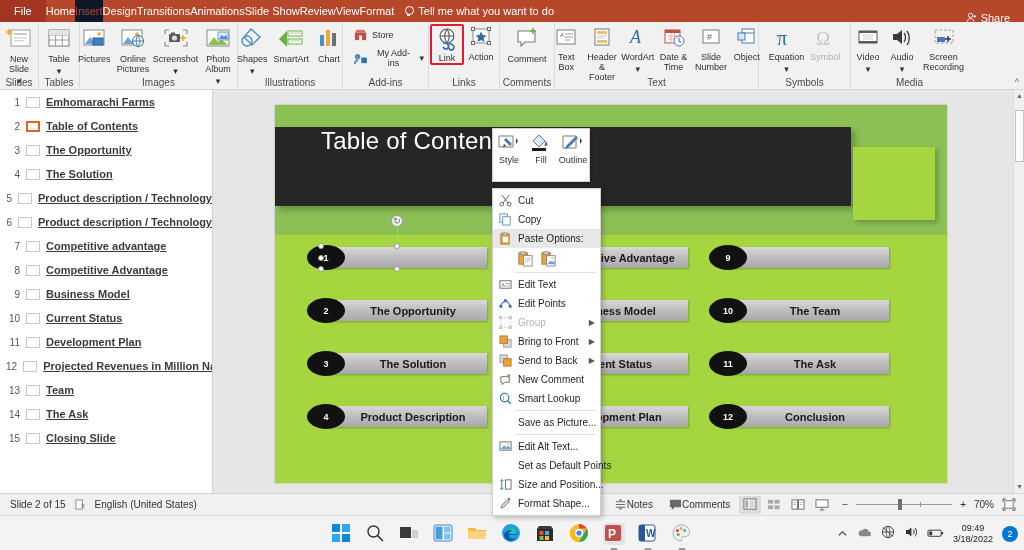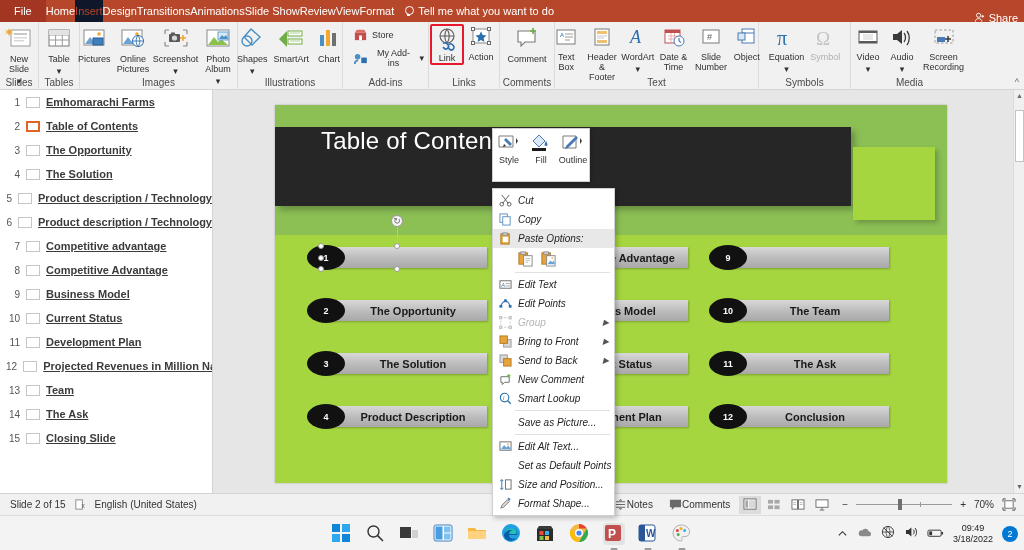--- a/index.html
+++ b/index.html
@@ -31,21 +31,21 @@
   }
   .bulb::before {
     content: ""; position: absolute; left: 1px; top: 0;
     width: 7px; height: 7px; border: 1px solid #fff; border-radius: 50%;
   }
   .bulb::after {
     content: ""; position: absolute; left: 3px; top: 8px;
     width: 3px; height: 2px; background: #fff;
   }
   .share-btn {
-    position: absolute; right: 0; top: 0; height: 35px;
+    position: absolute; right: 8px; top: 0; height: 35px;
     display: flex; align-items: center; gap: 4px;
     font-size: 11px; color: #fff; padding: 0 6px;
   }
 
   
   .ribbon {
     position: absolute; top: 22px; left: 0; width: 1024px; height: 68px;
     background: #f1f1f1; border-bottom: 1px solid #d4d4d4;
   }
   .rgroup {
@@ -179,24 +179,24 @@
     display: flex; align-items: flex-start; justify-content: space-around;
     padding-top: 4px; z-index: 40;
   }
   .mini-btn {
     display: flex; flex-direction: column; align-items: center; width: 30px;
   }
   .mini-btn .cap { font-size: 9px; color: #333; margin-top: 2px; }
 
   
   .ctx-menu {
-    position: absolute; left: 492px; top: 188px; width: 123px;
+    position: absolute; left: 492px; top: 188px; width: 109px;
     background: #ffffff; border: 1px solid #d0d0d0;
     box-shadow: 2px 2px 5px rgba(0,0,0,.25);
-    padding: 2px 0; z-index: 50; font-style: italic;
+    padding: 2px 0; z-index: 50;
   }
   .ctx-item {
     position: relative; display: flex; align-items: center;
     height: 19px; padding-left: 4px; font-size: 10px; color: #1e1e1e;
     cursor: default;
   }
   .ctx-item .ci-ico {
     width: 16px; height: 16px; flex: none; margin-right: 5px;
     display: flex; align-items: center; justify-content: center;
   }

